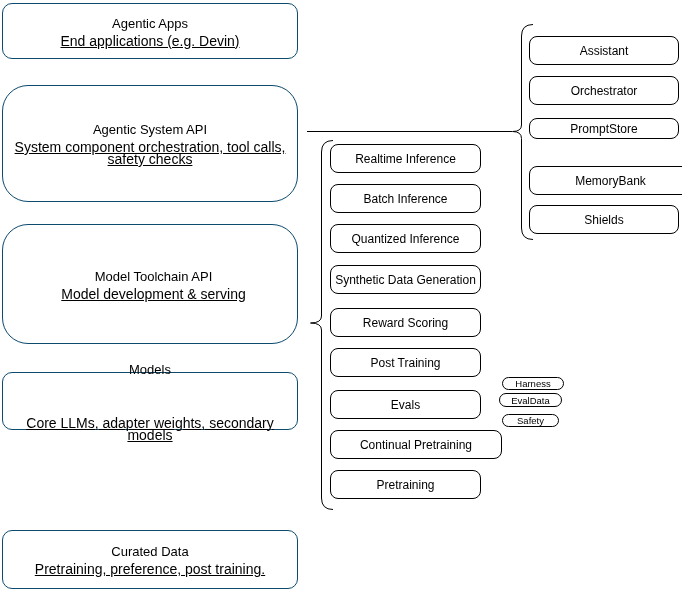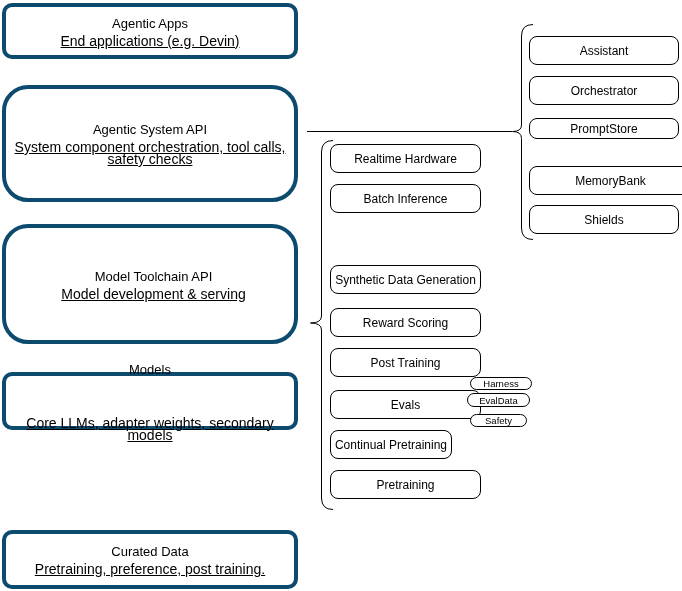--- a/index.html
+++ b/index.html
@@ -15,21 +15,21 @@
   .wires {
     position: absolute;
     left: 0; top: 0;
     width: 682px; height: 591px;
     pointer-events: none;
   }
   .wires path { fill: none; stroke: #000000; stroke-width: 1; }
   .node {
     position: absolute;
     box-sizing: border-box;
-    border: 4px solid #0c4a6e;
+    border: 1px solid #0c4a6e;
     background: #ffffff;
     display: flex;
     flex-direction: column;
     align-items: center;
     justify-content: center;
     text-align: center;
     z-index: 2;
   }
   .node .title { font-size: 13px; line-height: 15px; }
   .node .subtitle { font-size: 14px; line-height: 12px; margin-top: 4px; text-decoration: underline; }
@@ -53,20 +53,21 @@
     box-sizing: border-box;
     border: 1px solid #000000;
     border-radius: 8px;
     background: #ffffff;
     display: flex;
     align-items: center;
     justify-content: center;
     text-align: center;
     font-size: 9.5px;
     z-index: 3;
+    margin-left: 32px;
   }
 </style>
 </head>
 <body>
 
 <div class="canvas">
 
   <svg class="wires" viewBox="0 0 682 591" xmlns="http://www.w3.org/2000/svg">
     <path d="M 307 131.5 L 512 131.5"></path>
     <path d="M 533 24.5 Q 521.5 24.5 521.5 36 L 521.5 125 Q 521.5 131.5 512.5 131.5 Q 521.5 131.5 521.5 138.5 L 521.5 228 Q 521.5 239.5 533 239.5"></path>
@@ -92,27 +93,28 @@
     <div class="title">Models</div>
     <div class="subtitle">Core LLMs, adapter weights, secondary models</div>
   </div>
 
 
   <div class="node r-sm" style="left:2px; top:530px; width:296px; height:59px;">
     <div class="title">Curated Data</div>
     <div class="subtitle">Pretraining, preference, post training.</div>
   </div>
 
-  <div class="item" style="left:330px; top:144px; width:151px; height:29px;">Realtime Hardware</div>
+  <div class="item" style="left:330px; top:144px; width:151px; height:29px;">Realtime Inference</div>
   <div class="item" style="left:330px; top:184px; width:151px; height:29px;">Batch Inference</div>
+  <div class="item" style="left:330px; top:224px; width:151px; height:29px;">Quantized Inference</div>
   <div class="item" style="left:330px; top:265px; width:151px; height:29px;">Synthetic Data Generation</div>
   <div class="item" style="left:330px; top:348px; width:151px; height:29px;">Post Training</div>
   <div class="item" style="left:330px; top:308px; width:151px; height:29px;">Reward Scoring</div>
   <div class="item" style="left:330px; top:390px; width:151px; height:29px;">Evals</div>
-  <div class="item" style="left:330px; top:430px; width:122px; height:29px;">Continual Pretraining</div>
+  <div class="item" style="left:330px; top:430px; width:172px; height:29px;">Continual Pretraining</div>
   <div class="item" style="left:330px; top:470px; width:151px; height:29px;">Pretraining</div>
 
   <div class="pill" style="left:470px; top:377px; width:62px; height:13px;">Harness</div>
   <div class="pill" style="left:467px; top:393px; width:63px; height:14px;">EvalData</div>
   <div class="pill" style="left:470px; top:414px; width:57px; height:13px;">Safety</div>
 
   <div class="item" style="left:529px; top:36px; width:150px; height:29px;">Assistant</div>
   <div class="item" style="left:529px; top:76px; width:150px; height:29px;">Orchestrator</div>
   <div class="item" style="left:529px; top:118px; width:150px; height:21px;">PromptStore</div>
   <div class="item" style="left:529px; top:166px; width:163px; height:29px;">MemoryBank</div>

